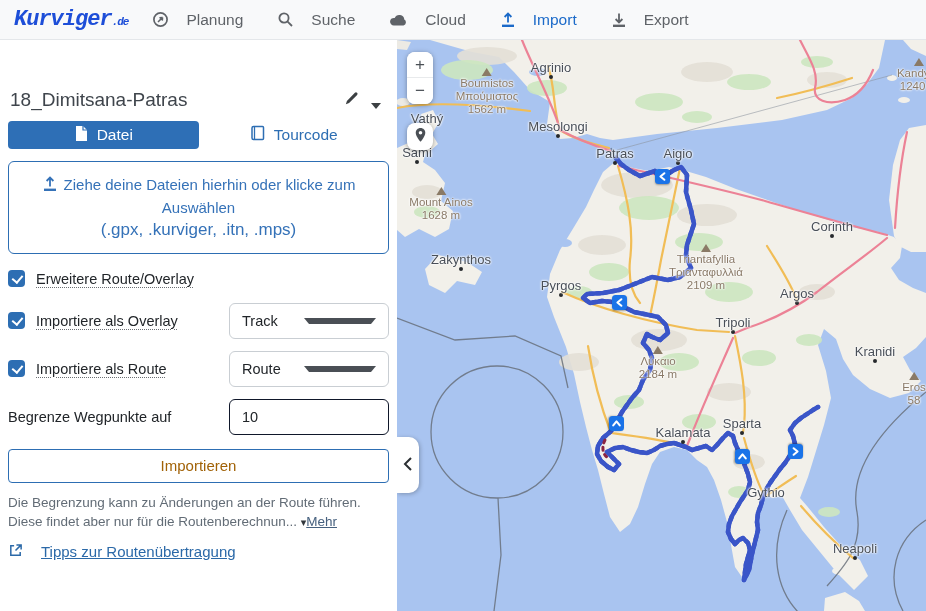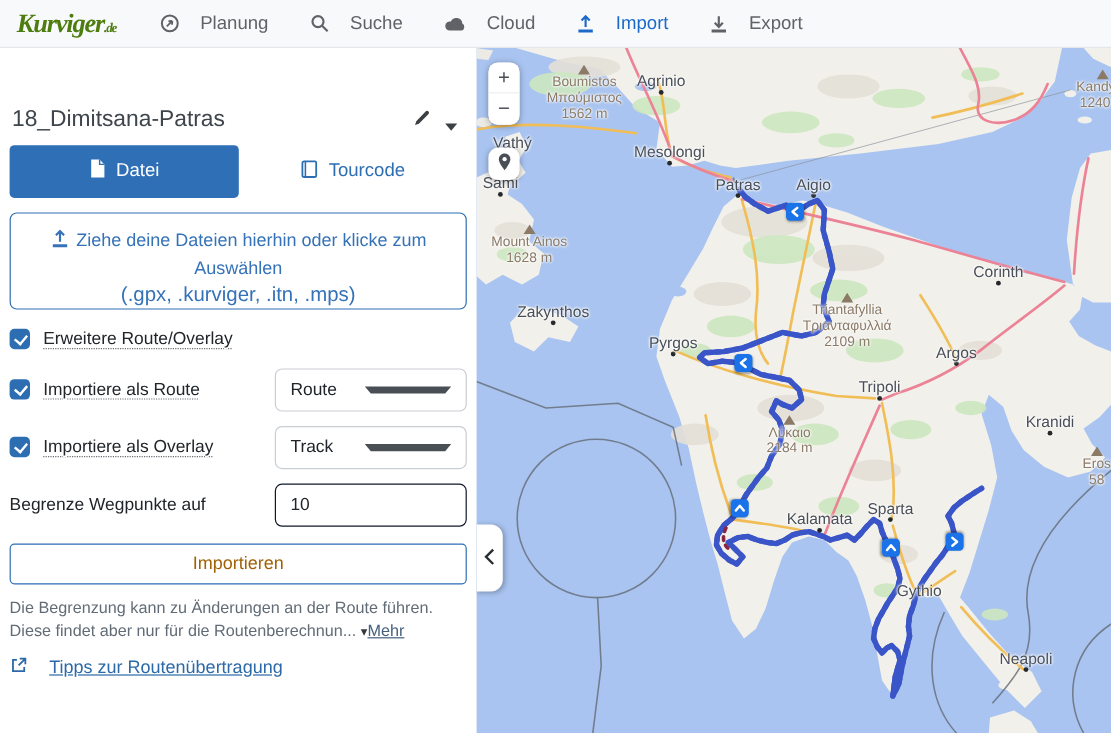--- a/index.html
+++ b/index.html
@@ -1,40 +1,40 @@
 <!DOCTYPE html>
 <html><head>
 <meta charset="utf-8">
 <style>
   * { margin:0; padding:0; box-sizing:border-box; }
   html,body { width:926px; height:611px; overflow:hidden; font-family:"Liberation Sans",sans-serif; background:#fff; }
   .app { width:926px; height:611px; display:flex; flex-direction:column; }
 
   
   header { height:40px; background:#f8f9fa; border-bottom:1px solid #e4e7ea; display:flex; align-items:center; padding:0 14px; flex:0 0 40px; }
-  .logo { font-family:Liberation Serif, serif; font-style:italic; font-weight:bold; font-size:22px; color:#4d7c0f; letter-spacing:-1px; margin-right:36px; cursor:pointer; }
+  .logo { font-family:Liberation Mono, monospace; font-style:italic; font-weight:bold; font-size:22px; color:#1d4ed8; letter-spacing:-1px; margin-right:24px; cursor:pointer; }
   .logo .tld { font-size:11px; font-weight:bold; }
   nav { display:flex; align-items:center; gap:34px; }
   .nav-item { display:flex; align-items:center; gap:17px; font-size:15.5px; color:#5f6368; text-decoration:none; cursor:pointer; }
   .nav-item svg { display:block; }
   .nav-item.active { color:#1b6ac9; }
 
   
   .main { flex:1; display:flex; position:relative; height:571px; }
 
   
   .panel { width:397px; background:#fff; padding:10px 8px 0 8px; position:relative; z-index:5; }
   .title-row { display:flex; align-items:flex-end; padding:4px 2px 10px 2px;margin-top:35px; }
   .title-row h1 { font-size:19px; font-weight:400; color:#3f454c; flex:1; white-space:nowrap; }
   .icon-btn { background:none; border:none; cursor:pointer; padding:2px 6px; display:flex; align-items:center; }
   .caret-down { width:0; height:0; border-left:5px solid transparent; border-right:5px solid transparent; border-top:6px solid #3c4043; }
   .tabs { display:flex; margin-bottom:12px; }
-  .tab { flex:1; height:44px; border:none; border-radius:4px; background:transparent; color:#2d6eb3; font-size:15.5px; cursor:pointer; display:flex; align-items:center; justify-content:center; gap:8px; font-family:inherit; }
+  .tab { flex:1; height:28px; border:none; border-radius:4px; background:transparent; color:#2d6eb3; font-size:15.5px; cursor:pointer; display:flex; align-items:center; justify-content:center; gap:8px; font-family:inherit; }
   .tab.active { background:#2e6fb6; color:#fff; }
-  .dropzone { border:1px solid #2d6eb3; border-radius:6px; padding:11px 26px 1px 26px; text-align:center; color:#3572b8; cursor:pointer; margin-bottom:13px; }
+  .dropzone { border:1px solid #2d6eb3; border-radius:6px; padding:11px 26px 13px 26px; text-align:center; color:#3572b8; cursor:pointer; margin-bottom:13px; }
   .dropzone .dz-line1 { font-size:15px; line-height:1.55; }
   .dropzone .dz-line1 svg { vertical-align:-2px; margin-right:6px; }
   .dropzone .dz-formats { font-size:17px; margin-top:0; }
   .opt-row { display:flex; align-items:center; min-height:24px; margin-bottom:12px; }
   .opt-row.with-ctl { min-height:36px; }
   .checkbox { width:17px; height:17px; border-radius:4px; background:#2d6eb3; position:relative; flex:0 0 17px; margin-right:11px; cursor:pointer; }
   .checkbox.checked::after { content:""; position:absolute; left:5.5px; top:2.5px; width:5px; height:8px; border:solid #fff; border-width:0 2px 2px 0; transform:rotate(40deg); }
   .opt-label { font-size:14.5px; color:#212529; text-decoration:underline dotted 1px; text-decoration-color:#6b6f74; text-underline-offset:3px; flex:1; }
   .plain-label { font-size:14.5px; color:#212529; flex:1; }
   .select { width:160px; height:36px; border:1px solid #c9ced3; border-radius:6px; background:#fff; display:flex; align-items:center; padding:0 12px; font-size:14.5px; color:#212529; cursor:pointer; }
@@ -162,32 +162,32 @@
         <div class="dz-formats">(.gpx, .kurviger, .itn, .mps)</div>
       </div>
 
       <div class="opt-row">
         <span class="checkbox checked"></span>
         <span class="opt-label">Erweitere Route/Overlay</span>
       </div>
 
       <div class="opt-row with-ctl">
         <span class="checkbox checked"></span>
+        <span class="opt-label">Importiere als Overlay</span>
+        <div class="select">
+          <span>Track</span>
+          <span class="sel-chev"></span>
+        </div>
+      </div>
+
+      <div class="opt-row with-ctl">
+        <span class="checkbox checked"></span>
         <span class="opt-label">Importiere als Route</span>
         <div class="select">
           <span>Route</span>
-          <span class="sel-chev"></span>
-        </div>
-      </div>
-
-      <div class="opt-row with-ctl">
-        <span class="checkbox checked"></span>
-        <span class="opt-label">Importiere als Overlay</span>
-        <div class="select">
-          <span>Track</span>
           <span class="sel-chev"></span>
         </div>
       </div>
 
       <div class="opt-row with-ctl">
         <span class="plain-label">Begrenze Wegpunkte auf</span>
         <input class="num-input" value="10" style="">
       </div>
 
       <button class="import-btn">Importieren</button>
@@ -370,21 +370,21 @@
             <i></i>
             <b>Kalamata</b>
           </div>
           <div class="city" style="left: 369px; top: 462px;">
             <b>Gythio</b>
           </div>
           <div class="city" style="left: 458px; top: 518px;">
             <i></i>
             <b>Neapoli</b>
           </div>
-          <div class="mtn" style="left: 90px; top: 14px;">
+          <div class="mtn" style="left: 90px; top: 28px;">
             <s></s>
             <span>Boumistos</span>
             <span>Μπούμιστος</span>
             <span>1562 m</span>
           </div>
           <div class="mtn" style="left: 522px; top: 18px;">
             <s></s>
             <span>Kandylio</span>
             <span>1240 m</span>
           </div>

